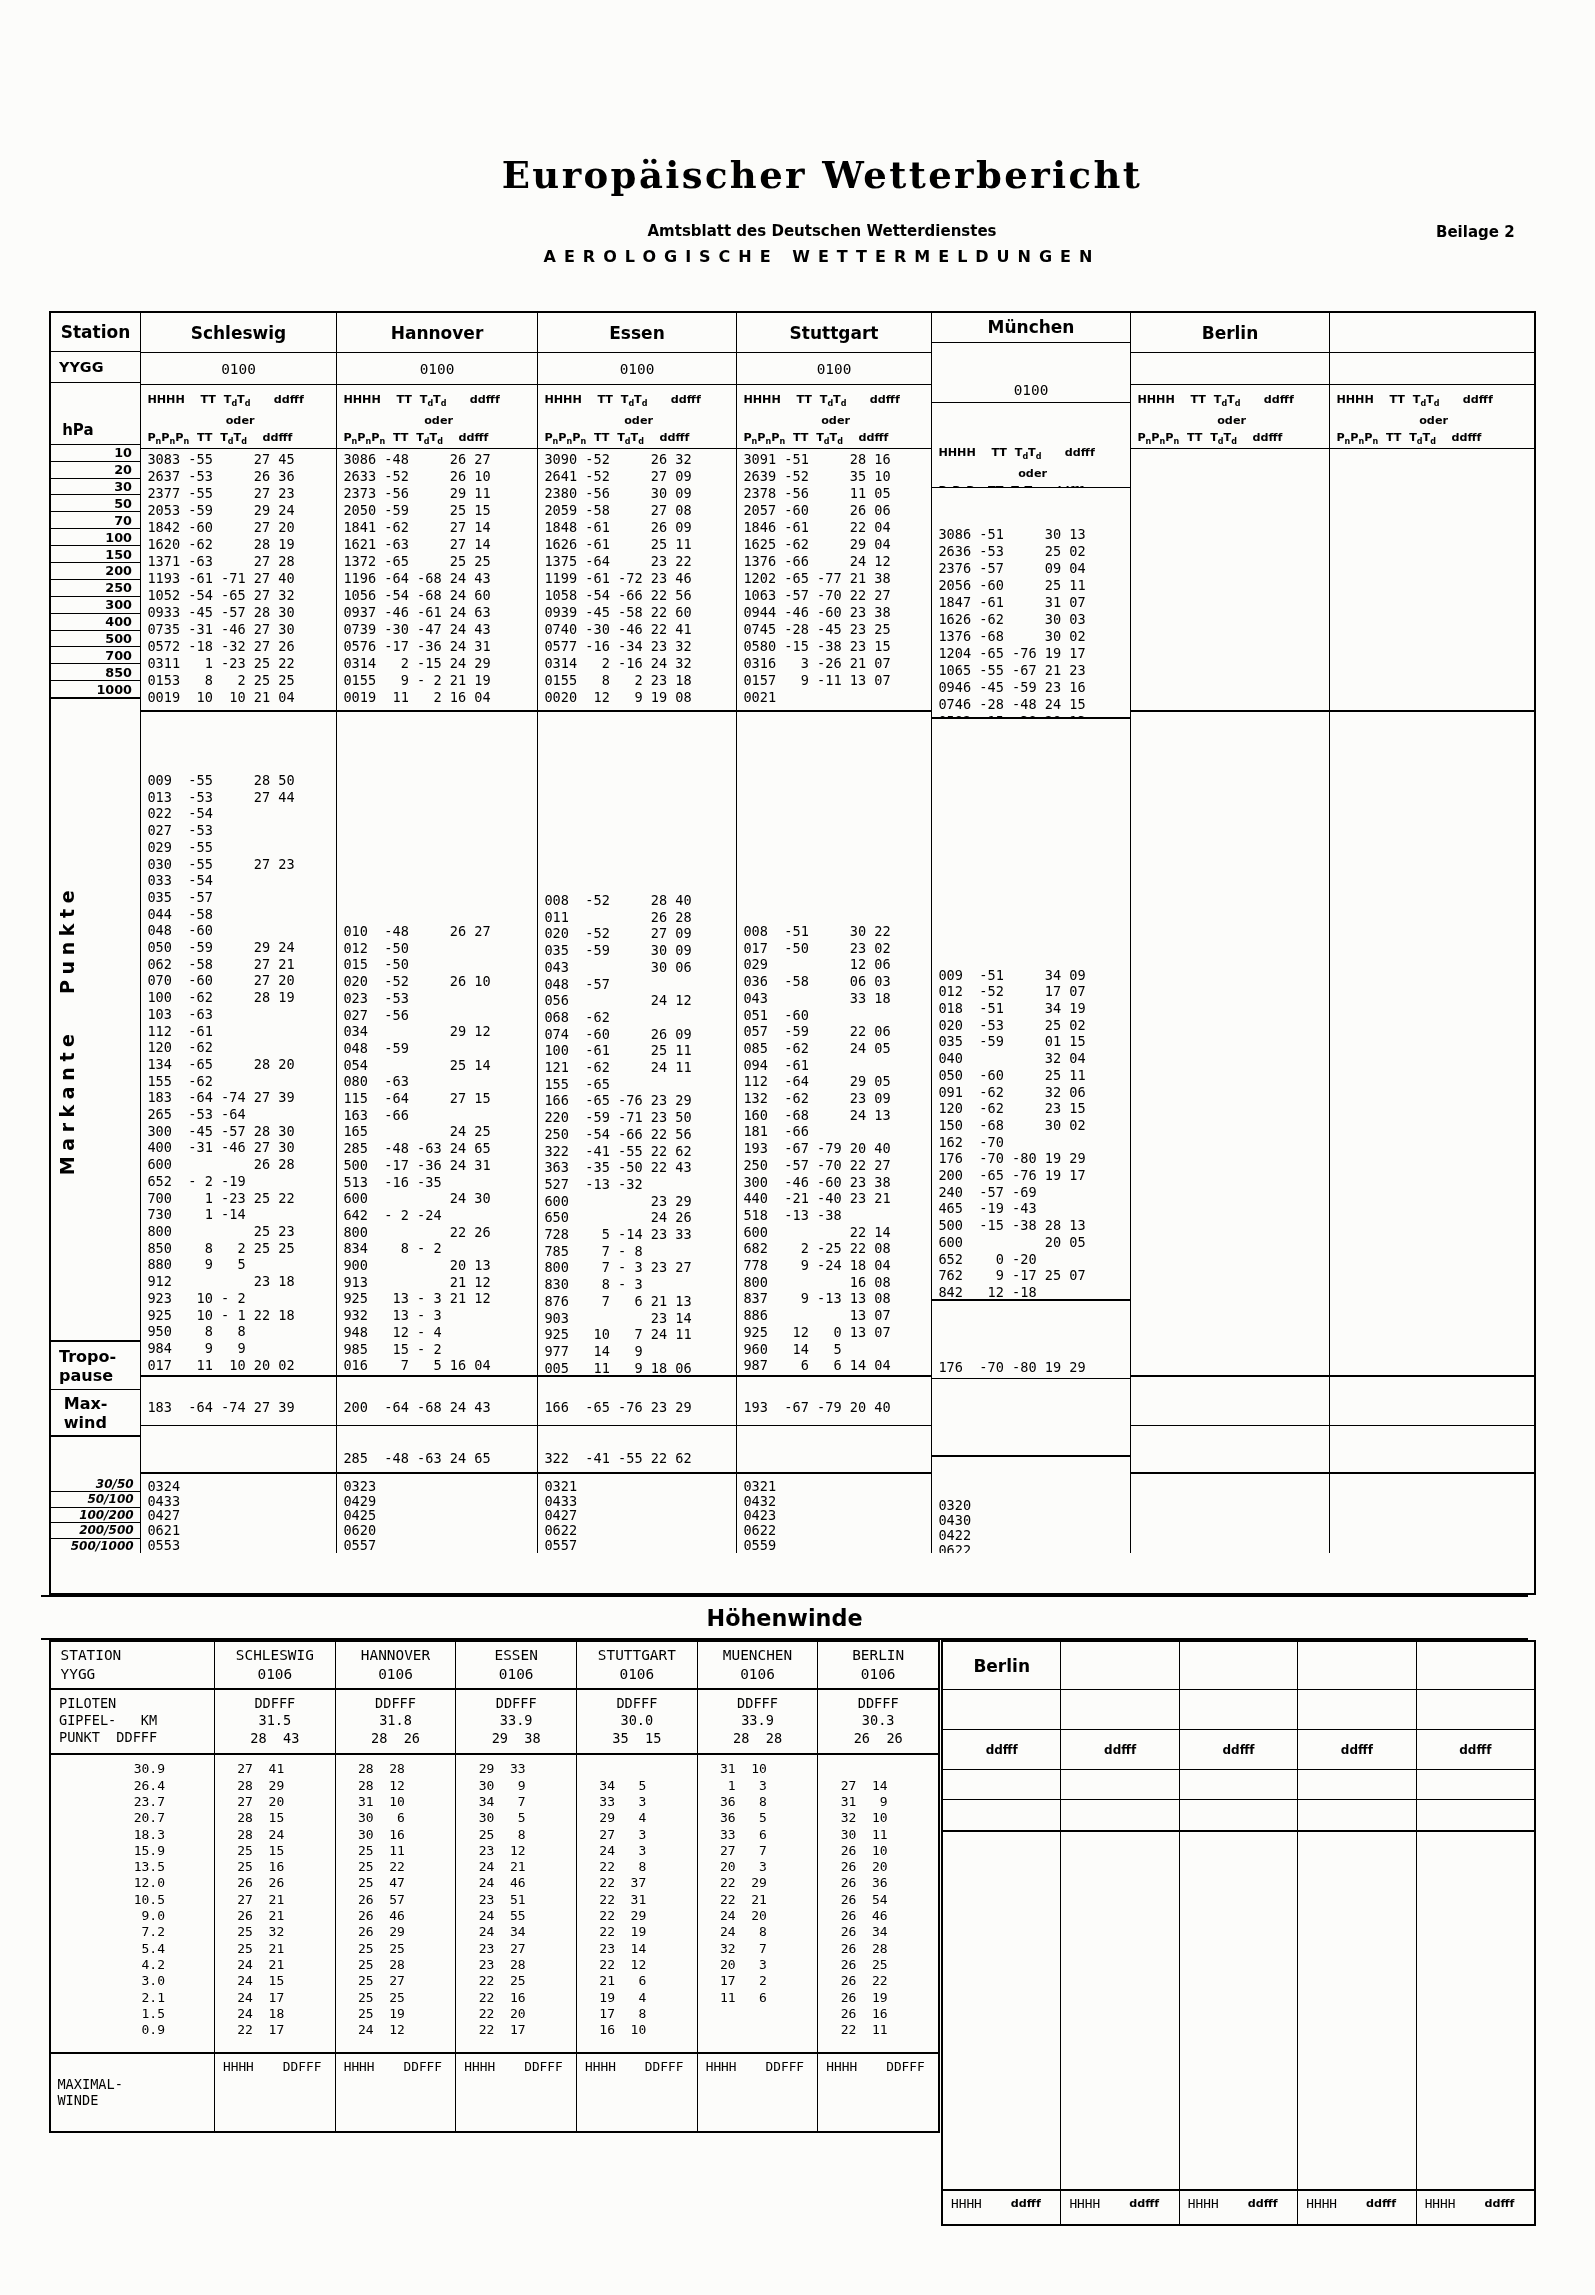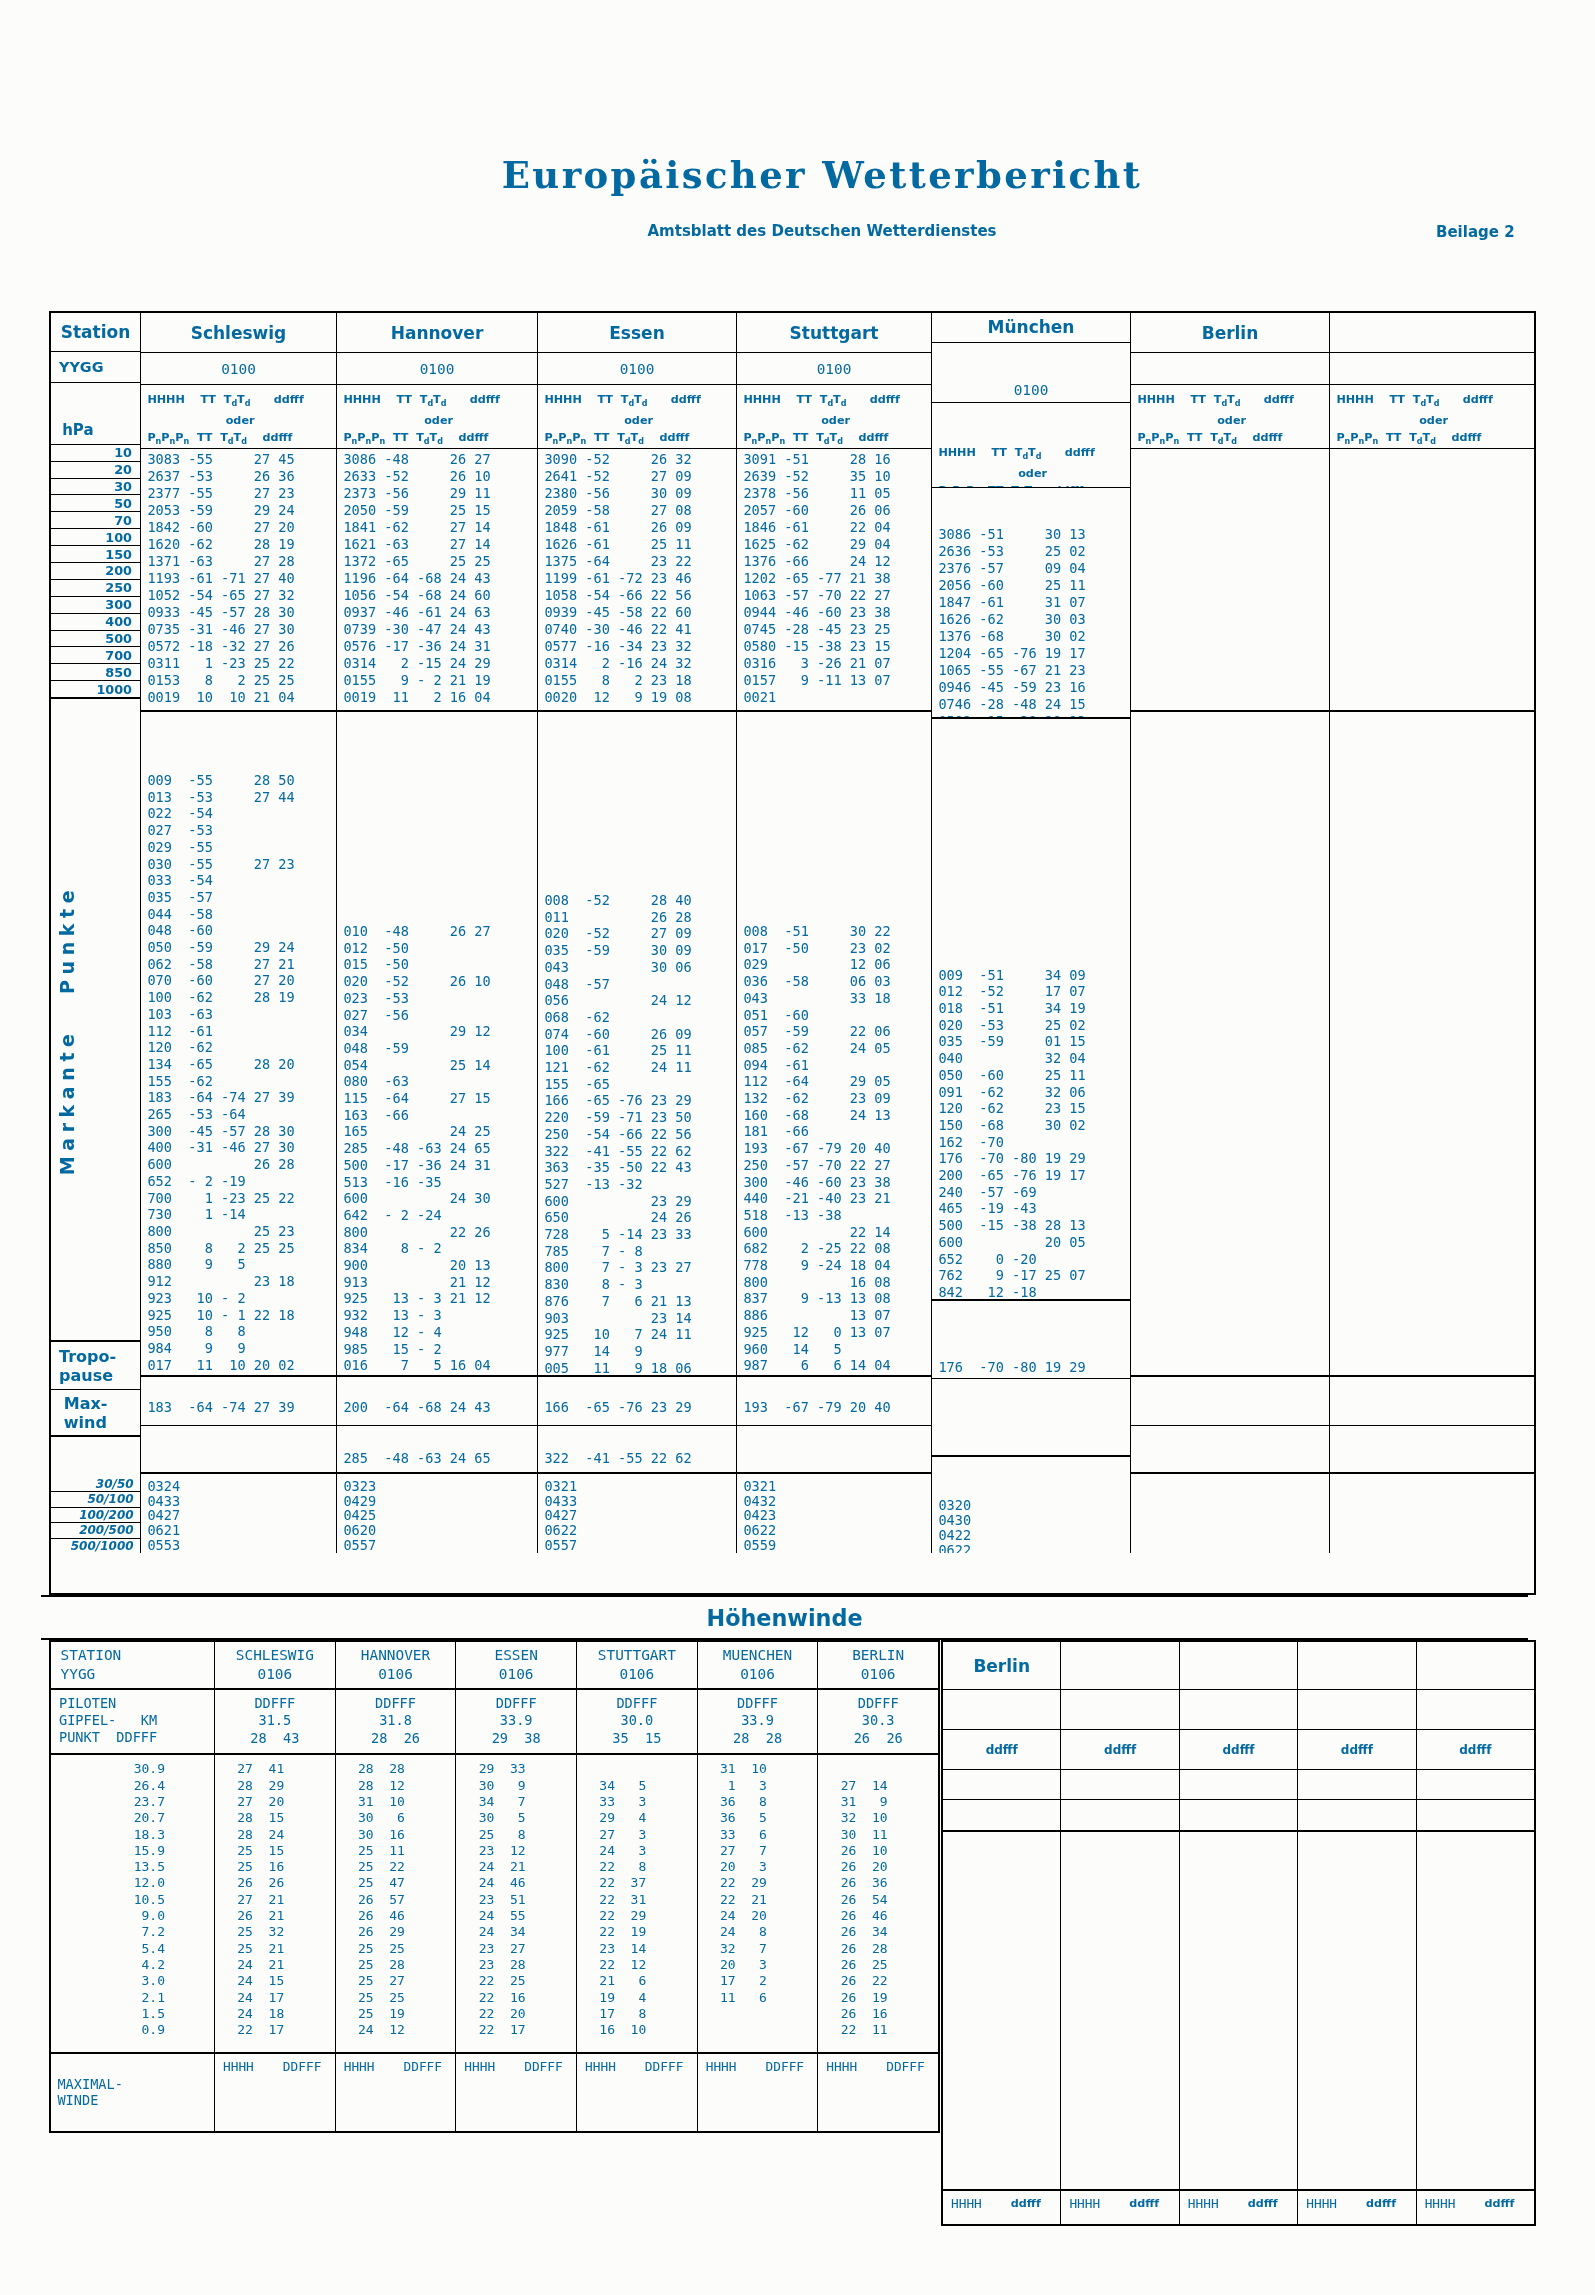--- a/index.html
+++ b/index.html
@@ -1,16 +1,16 @@
 <!DOCTYPE html>
 <html style="font-size:12.8px"><head>
 <meta charset="utf-8">
 <style>
   html,body{margin:0;padding:0;background:#e8e8e4;}
-  .page{position:relative;width:1596px;height:2295px;background:#fcfcfa;color:#0369a1;
+  .page{position:relative;width:1596px;height:2295px;background:#fcfcfa;color:#000000;
         font-family:"DejaVu Sans Mono",monospace;overflow:hidden;}
   .abs{position:absolute;}
   .sans{font-family:"DejaVu Sans",sans-serif;}
   .serif{font-family:"DejaVu Serif",serif;}
   .pre{white-space:pre;}
   
   .doc-title{left:128px;top:153px;width:1388px;text-align:center;font-size:37px;font-weight:bold;letter-spacing:2.4px;}
   .doc-sub{left:128px;top:222px;width:1388px;text-align:center;font-size:15px;font-weight:bold;}
   .beilage{left:1436px;top:223px;font-size:15px;font-weight:bold;}
   .aero{left:128px;top:247px;width:1388px;text-align:center;font-size:16px;font-weight:bold;letter-spacing:8px;}
@@ -98,20 +98,21 @@
   .hhhh-cell{display:flex;align-items:flex-start;gap:29px;padding:4.8px 0 0 8px;}
   .hhhh-cell .m{font-size:12.8px;} .hhhh-cell .s{font-family:"DejaVu Sans",sans-serif;font-size:11.2px;font-weight:bold;padding-top:0.8px;}
 </style>
 </head>
 <body>
 
 <div class="page">
   <div class="abs serif doc-title">Europäischer Wetterbericht</div>
   <div class="abs sans doc-sub">Amtsblatt des Deutschen Wetterdienstes</div>
   <div class="abs sans beilage">Beilage 2</div>
+  <div class="abs sans aero">AEROLOGISCHE WETTERMELDUNGEN</div>
 
 
   <div class="abs rt">
     <div class="rt-body">
         <div class="rt-labelcol">
           <div class="blk l-station">Station</div>
           <div class="blk l-yygg">YYGG</div>
           <div class="blk l-hpa">hPa</div>
           <div class="blk l-levels">
             <div>10</div>

